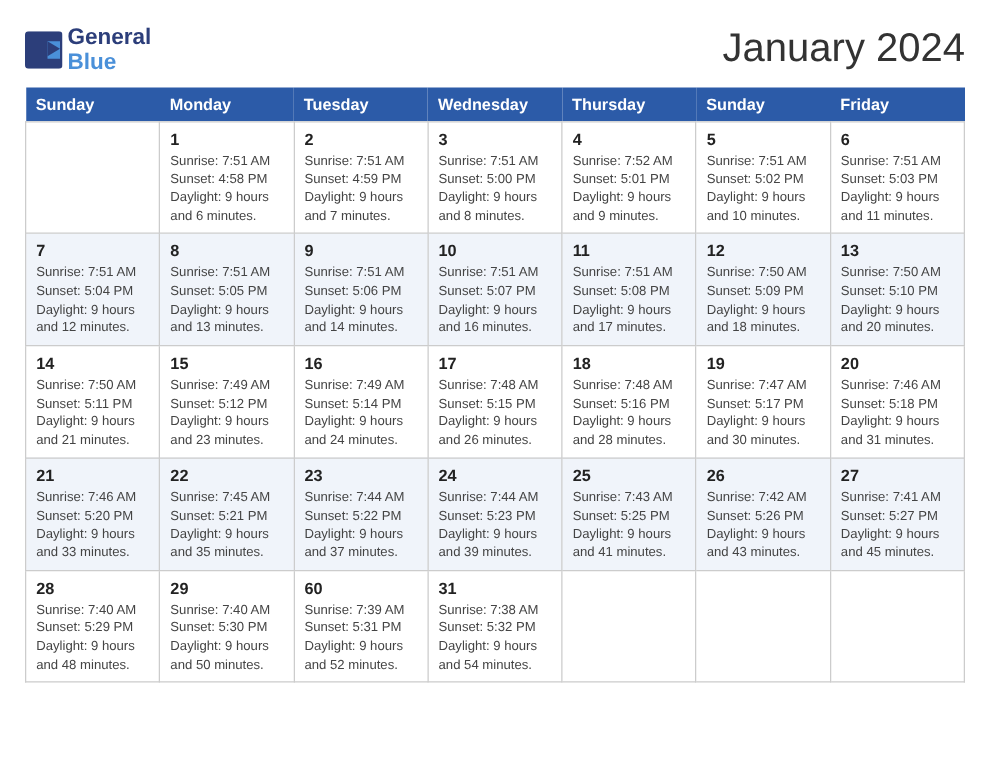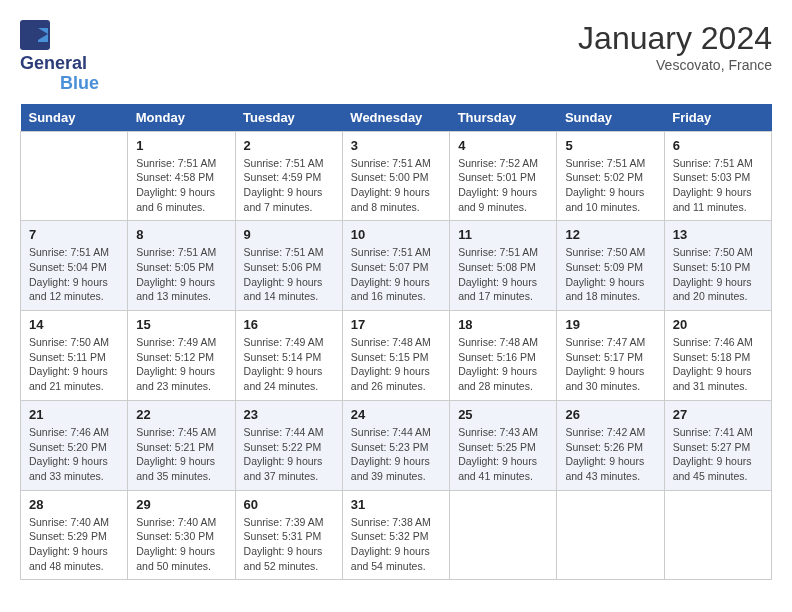--- a/index.html
+++ b/index.html
@@ -11,23 +11,22 @@
       padding: 20px;
     }
     .header {
       display: flex;
       justify-content: space-between;
       align-items: flex-start;
       margin-bottom: 10px;
     }
     .logo {
       display: flex;
-      align-items: flex-start;
+      align-items: center;
       gap: 4px;
-      flex-direction: column;
     }
     .logo-text {
       font-size: 18px;
       font-weight: bold;
       color: #2c3e7a;
       line-height: 1.1;
     }
     .logo-blue { color: #4a90d9; }
     .logo-icon {
       width: 30px;
@@ -87,26 +86,25 @@
 
 <div class="header">
   <div class="logo">
     <svg class="logo-icon" viewBox="0 0 30 30">
       <rect x="0" y="0" width="30" height="30" rx="3" fill="#2c3e7a"></rect>
       <polygon points="18,8 28,8 28,22 18,22" fill="#4a90d9"></polygon>
       <polygon points="18,8 28,14 18,20" fill="#2c3e7a"></polygon>
     </svg>
     <div>
       <div class="logo-text" style="color:#2c3e7a;">General</div>
-      <div class="logo-text logo-blue" style="color:#4a90d9;margin-left:40px;">Blue</div>
+      <div class="logo-text logo-blue" style="color:#4a90d9;">Blue</div>
     </div>
   </div>
   <div class="title-area">
     <div class="month-title">January 2024</div>
-    <div class="location">Vescovato, France</div>
   </div>
 </div>
 
 <table>
   <thead>
     <tr id="header-row">
         <th>Sunday</th>
         <th>Monday</th>
         <th>Tuesday</th>
         <th>Wednesday</th>

